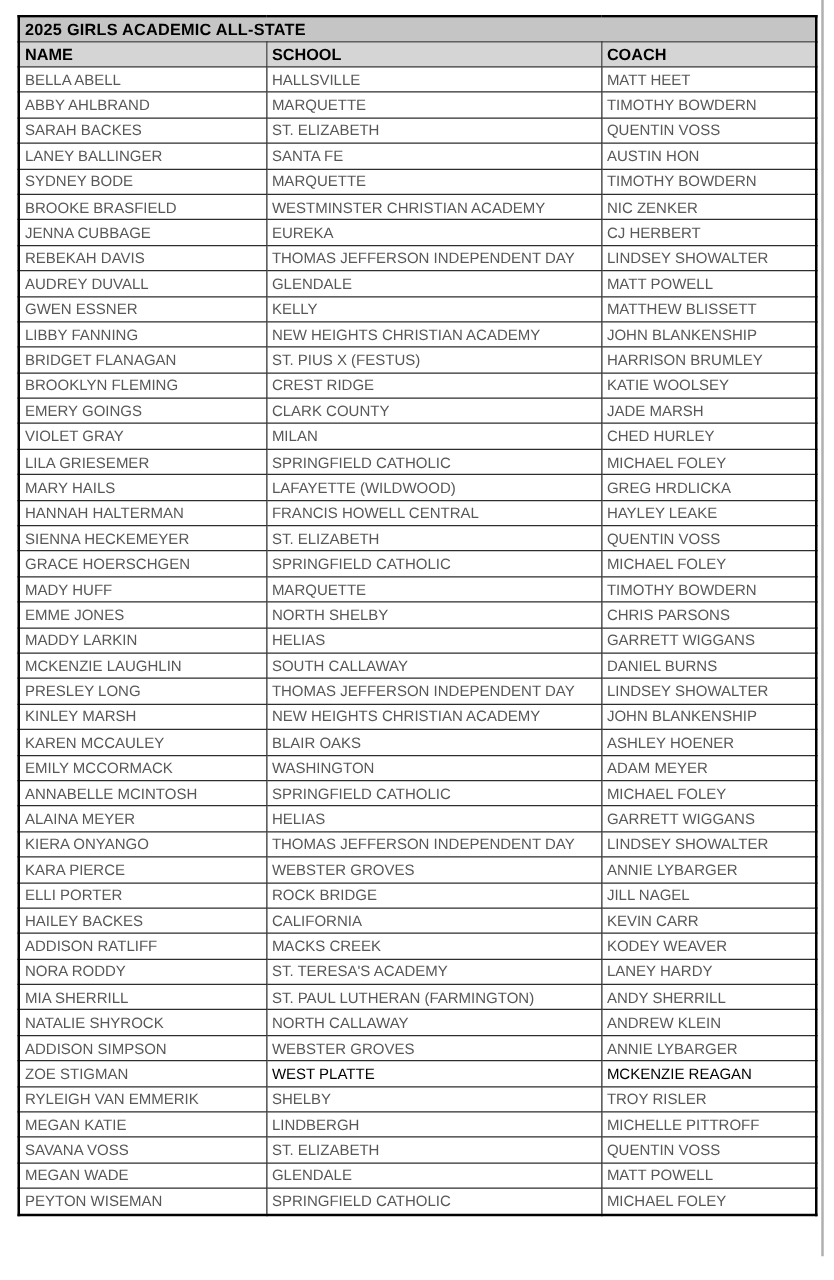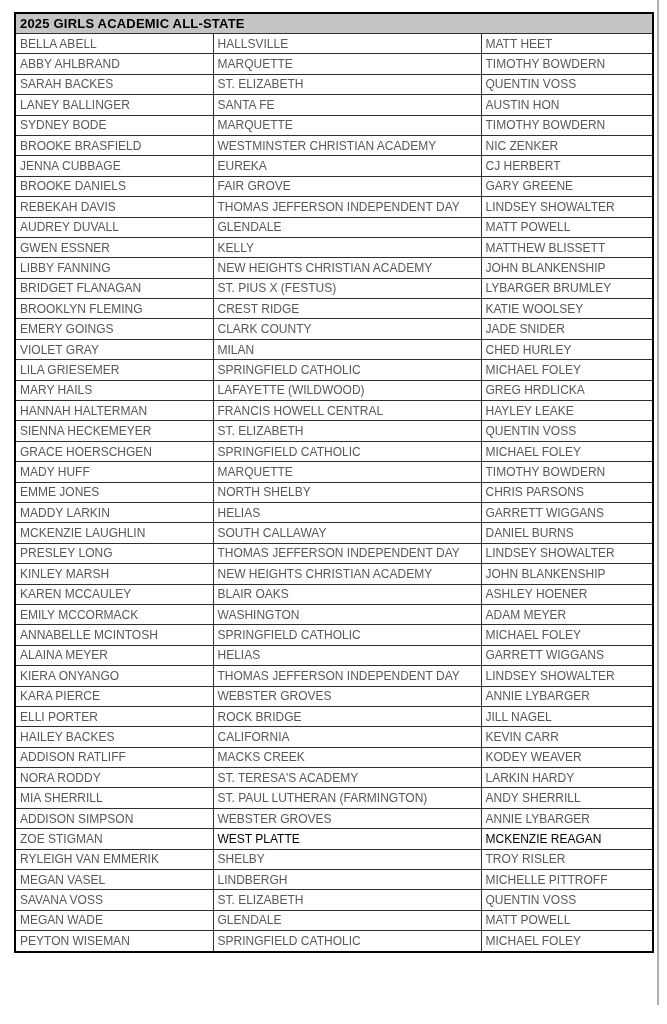--- a/index.html
+++ b/index.html
@@ -78,20 +78,25 @@
   <table class="allstate-table">
     <colgroup>
       <col class="c0">
       <col class="c1">
       <col class="c2">
     </colgroup>
     <thead>
       <tr class="title-row">
         <th colspan="3">2025 GIRLS ACADEMIC ALL-STATE</th>
       </tr>
+      <tr class="header-row" id="header-row">
+          <th>NAME</th>
+          <th>SCHOOL</th>
+          <th>COACH</th>
+        </tr>
     </thead>
     <tbody id="table-body">
         <tr>
           <td>BELLA ABELL</td>
           <td>HALLSVILLE</td>
           <td>MATT HEET</td>
         </tr>
         <tr>
           <td>ABBY AHLBRAND</td>
           <td>MARQUETTE</td>
@@ -116,25 +121,20 @@
           <td>BROOKE BRASFIELD</td>
           <td>WESTMINSTER CHRISTIAN ACADEMY</td>
           <td>NIC ZENKER</td>
         </tr>
         <tr>
           <td>JENNA CUBBAGE</td>
           <td>EUREKA</td>
           <td>CJ HERBERT</td>
         </tr>
         <tr>
-          <td>BROOKE DANIELS</td>
-          <td>FAIR GROVE</td>
-          <td>GARY GREENE</td>
-        </tr>
-        <tr>
           <td>REBEKAH DAVIS</td>
           <td>THOMAS JEFFERSON INDEPENDENT DAY</td>
           <td>LINDSEY SHOWALTER</td>
         </tr>
         <tr>
           <td>AUDREY DUVALL</td>
           <td>GLENDALE</td>
           <td>MATT POWELL</td>
         </tr>
         <tr>
@@ -143,31 +143,31 @@
           <td>MATTHEW BLISSETT</td>
         </tr>
         <tr>
           <td>LIBBY FANNING</td>
           <td>NEW HEIGHTS CHRISTIAN ACADEMY</td>
           <td>JOHN BLANKENSHIP</td>
         </tr>
         <tr>
           <td>BRIDGET FLANAGAN</td>
           <td>ST. PIUS X (FESTUS)</td>
-          <td>LYBARGER BRUMLEY</td>
+          <td>HARRISON BRUMLEY</td>
         </tr>
         <tr>
           <td>BROOKLYN FLEMING</td>
           <td>CREST RIDGE</td>
           <td>KATIE WOOLSEY</td>
         </tr>
         <tr>
           <td>EMERY GOINGS</td>
           <td>CLARK COUNTY</td>
-          <td>JADE SNIDER</td>
+          <td>JADE MARSH</td>
         </tr>
         <tr>
           <td>VIOLET GRAY</td>
           <td>MILAN</td>
           <td>CHED HURLEY</td>
         </tr>
         <tr>
           <td>LILA GRIESEMER</td>
           <td>SPRINGFIELD CATHOLIC</td>
           <td>MICHAEL FOLEY</td>
@@ -263,44 +263,49 @@
           <td>KEVIN CARR</td>
         </tr>
         <tr>
           <td>ADDISON RATLIFF</td>
           <td>MACKS CREEK</td>
           <td>KODEY WEAVER</td>
         </tr>
         <tr>
           <td>NORA RODDY</td>
           <td>ST. TERESA'S ACADEMY</td>
-          <td>LARKIN HARDY</td>
+          <td>LANEY HARDY</td>
         </tr>
         <tr>
           <td>MIA SHERRILL</td>
           <td>ST. PAUL LUTHERAN (FARMINGTON)</td>
           <td>ANDY SHERRILL</td>
         </tr>
         <tr>
+          <td>NATALIE SHYROCK</td>
+          <td>NORTH CALLAWAY</td>
+          <td>ANDREW KLEIN</td>
+        </tr>
+        <tr>
           <td>ADDISON SIMPSON</td>
           <td>WEBSTER GROVES</td>
           <td>ANNIE LYBARGER</td>
         </tr>
         <tr>
           <td>ZOE STIGMAN</td>
           <td class="em">WEST PLATTE</td>
           <td class="em">MCKENZIE REAGAN</td>
         </tr>
         <tr>
           <td>RYLEIGH VAN EMMERIK</td>
           <td>SHELBY</td>
           <td>TROY RISLER</td>
         </tr>
         <tr>
-          <td>MEGAN VASEL</td>
+          <td>MEGAN KATIE</td>
           <td>LINDBERGH</td>
           <td>MICHELLE PITTROFF</td>
         </tr>
         <tr>
           <td>SAVANA VOSS</td>
           <td>ST. ELIZABETH</td>
           <td>QUENTIN VOSS</td>
         </tr>
         <tr>
           <td>MEGAN WADE</td>

